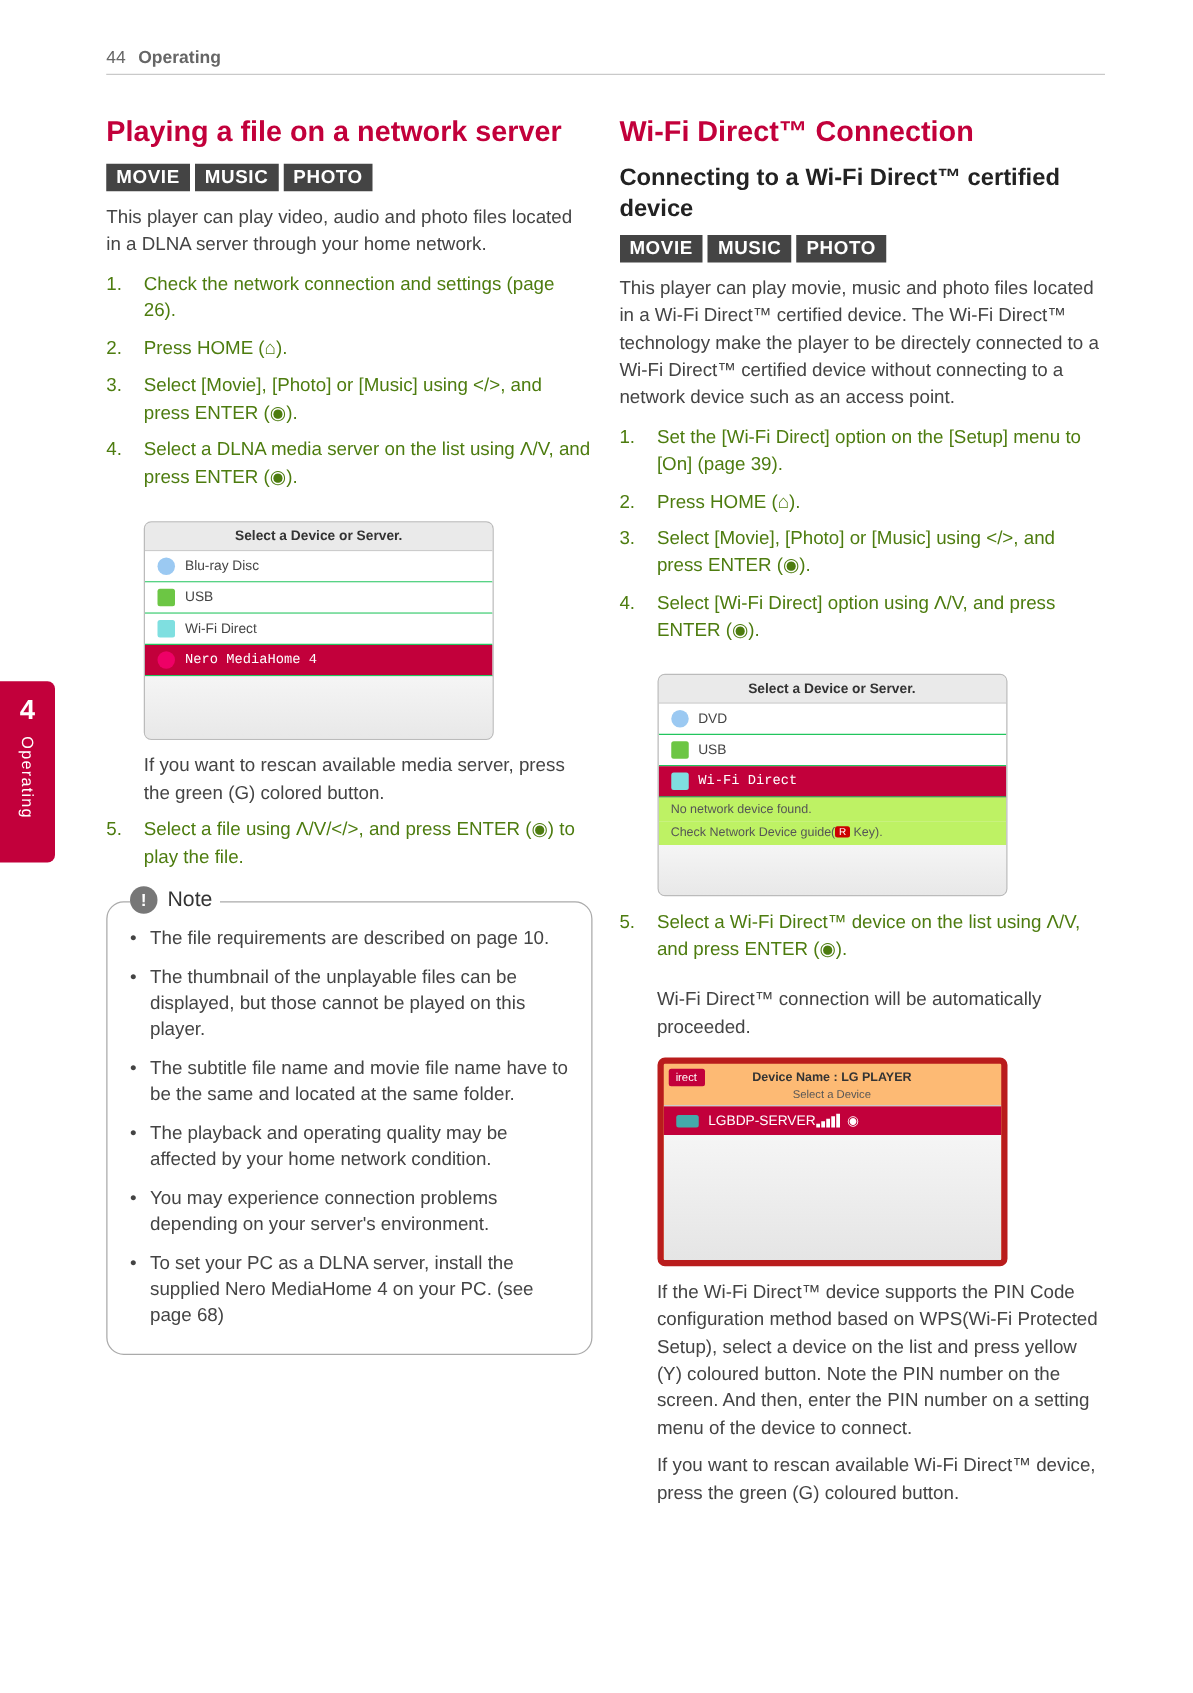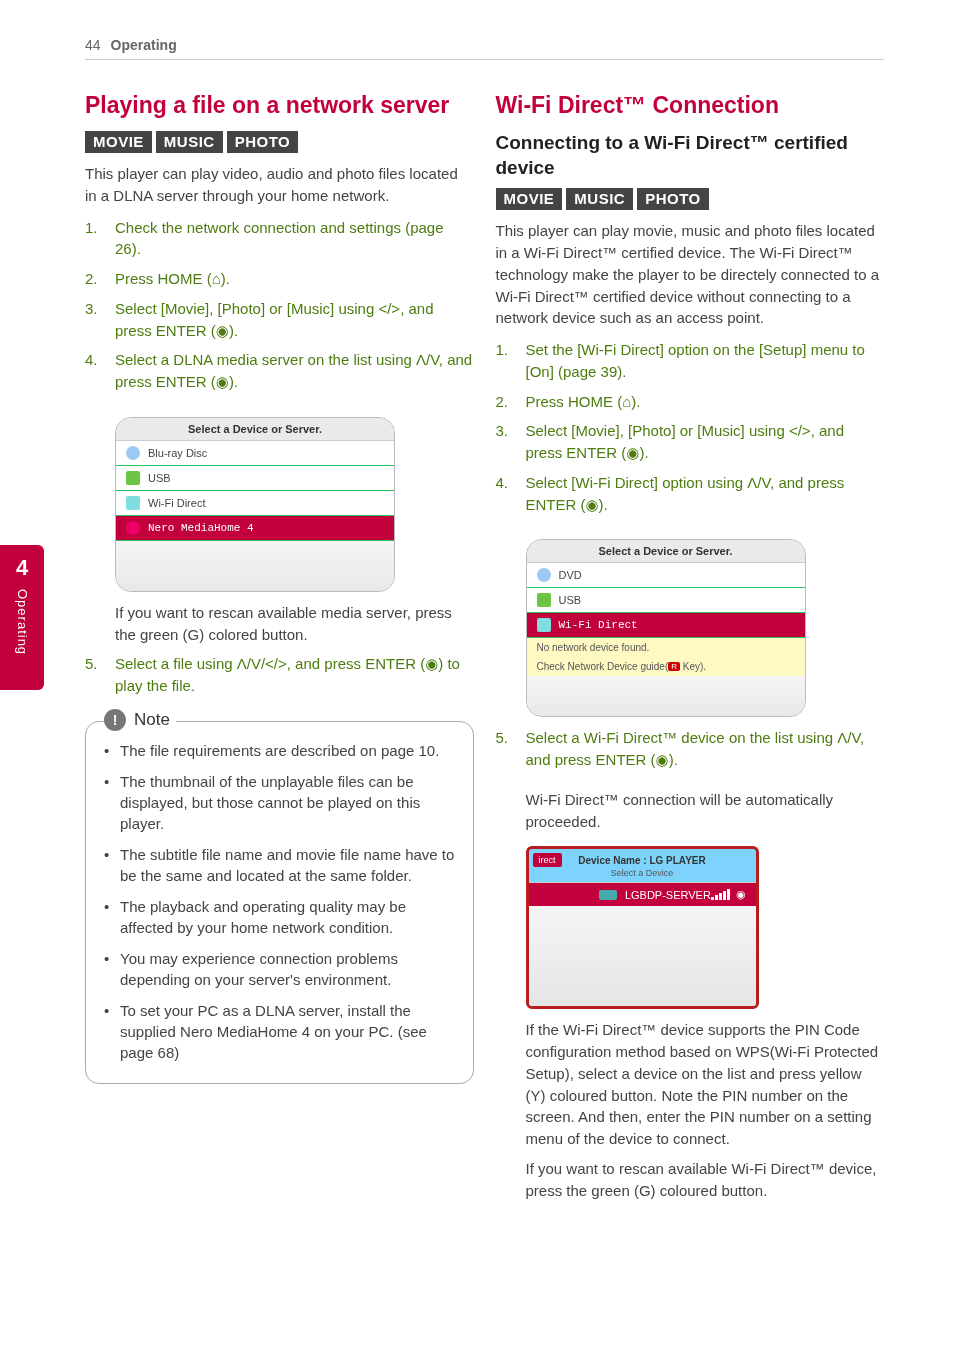--- a/index.html
+++ b/index.html
@@ -12,50 +12,50 @@
   .col { width: 50%; display: flex; flex-direction: column; }
   h2.title { color: #c2003b; font-size: 23px; font-weight: 700; line-height: 1.35; margin-bottom: 10px; }
   h3.subtitle { color: #222; font-size: 19px; font-weight: 700; line-height: 1.3; margin-bottom: 8px; }
   .badges { display: flex; gap: 4px; margin-bottom: 10px; }
   .badge { background: #444; color: #fff; font-weight: 700; font-size: 15px; padding: 2px 8px 3px 8px; letter-spacing: 0.5px; }
   .intro { font-size: 15px; line-height: 1.45; color: #444; margin-bottom: 10px; }
   ol.steps { list-style: none; counter-reset: step; margin: 0 0 10px 0; padding: 0; }
   ol.steps > li { counter-increment: step; position: relative; padding-left: 30px; font-size: 15px; line-height: 1.45; color: #4d7c0f; margin-bottom: 8px; }
   ol.steps > li::before { content: counter(step) "."; position: absolute; left: 0; top: 0; }
   .indent { padding-left: 30px; font-size: 15px; line-height: 1.45; color: #444; margin-bottom: 8px; }
-  .screenshot { margin: 6px 0 10px 30px; border: 1px solid #bbb; border-radius: 16px; overflow: hidden; font-size: 11px; background: #f0f0f0; }
+  .screenshot { margin: 6px 0 10px 30px; border: 1px solid #bbb; border-radius: 6px; overflow: hidden; font-size: 11px; background: #f0f0f0; }
   .ss1 { width: 280px; }
   .ss-title { text-align: center; padding: 5px 0; font-weight: 700; color: #333; background: #eaeaea; border-bottom: 1px solid #ccc; }
   .ss-row { display: flex; align-items: center; gap: 8px; padding: 5px 10px; border-bottom: 1px solid #22c55e; background: #fff; }
   .ss-row.highlight { background: #c2003b; color: #fff; font-family: Liberation Mono, monospace; }
   .ss-ico { width: 14px; height: 14px; border-radius: 50%; background: #9bc9f2; flex-shrink: 0; }
   .ss-ico.usb { background: #6cc644; border-radius: 2px; }
   .ss-ico.wifi { background: #7fdfe0; border-radius: 2px; }
   .ss-ico.nero { background: #e06; }
   .ss-ico.dvd { background: #9bc9f2; }
-  .ss-note { padding: 4px 10px; color: #555; background: #fef9c3; font-size: 10px; }
+  .ss-note { padding: 4px 10px; color: #555; background: #bef264; font-size: 10px; }
   .ss-spacer { height: 50px; background: linear-gradient(#f5f5f5,#e8e8e8); }
   .note-box { border: 1px solid #aaa; border-radius: 14px; padding: 14px 18px 10px 18px; margin-top: 6px; position: relative; }
   .note-header { position: absolute; top: -13px; left: 18px; background: #fff; padding: 0 6px 0 0; display: flex; align-items: center; gap: 8px; }
   .note-bang { width: 22px; height: 22px; border-radius: 50%; background: #777; color: #fff; font-weight: 700; display: flex; align-items: center; justify-content: center; font-size: 14px; }
   .note-label { font-size: 17px; color: #333; }
   ul.bullets { list-style: none; padding: 0; margin: 4px 0 0 0; }
   ul.bullets > li { position: relative; padding-left: 16px; font-size: 15px; line-height: 1.4; color: #444; margin-bottom: 10px; }
   ul.bullets > li::before { content: "y"; position: absolute; left: 0; top: 0; font-family: Arial; color: #444; }
   
   ul.bullets > li::before { content: "•"; }
   .side-tab { position: absolute; left: 0; top: 545px; width: 44px; height: 145px; background: #c2003b; color: #fff; border-top-right-radius: 6px; border-bottom-right-radius: 6px; display: flex; flex-direction: column; align-items: center; padding-top: 10px; gap: 8px; }
   .side-num { font-size: 22px; font-weight: 700; }
   .side-text { writing-mode: vertical-rl; font-size: 13px; letter-spacing: 1px; }
-  .ss2-dev { margin: 6px 0 10px 30px; border: 3px solid #b91c1c; border-radius: 6px; overflow: hidden; font-size: 11px; background: #7dd3fc; width: 233px; }
+  .ss2-dev { margin: 6px 0 10px 30px; border: 5px solid #b91c1c; border-radius: 6px; overflow: hidden; font-size: 11px; background: #fdba74; width: 280px; }
   .ss2-tab { position: relative; }
   .ss2-tablabel { position: absolute; top: 4px; left: 4px; background: #c2003b; color: #fff; font-size: 9px; padding: 2px 6px; border-radius: 2px; }
   .ss2-head { text-align: center; padding: 6px 0 2px 0; font-weight: 700; font-size: 10px; color: #333; }
   .ss2-sub { text-align: center; font-size: 9px; color: #555; padding-bottom: 4px; border-bottom: 1px solid #ccc; }
-  .ss2-row { display: flex; align-items: center; justify-content: flex-end; padding: 5px 10px; background: #c2003b; color: #fff; }
+  .ss2-row { display: flex; align-items: center; justify-content: flex-start; padding: 5px 10px; background: #c2003b; color: #fff; }
   .ss2-row .left { display: flex; align-items: center; gap: 8px; }
   .ss2-ico { width: 18px; height: 10px; background: #4aa; border-radius: 2px; }
   .sig { display: flex; align-items: flex-end; gap: 1px; }
   .sig span { width: 3px; background: #fff; display: inline-block; }
   .sig span:nth-child(1){height:3px}.sig span:nth-child(2){height:5px}.sig span:nth-child(3){height:7px}.sig span:nth-child(4){height:9px}.sig span:nth-child(5){height:11px}
   .ss2-spacer { height: 100px; background: linear-gradient(#f5f5f5,#e5e5e5); }
   .redkey { display:inline-block; background:#c00; color:#fff; font-size:8px; padding:0 3px; border-radius:2px; vertical-align:1px;}
 </style>
 </head>
 <body>

